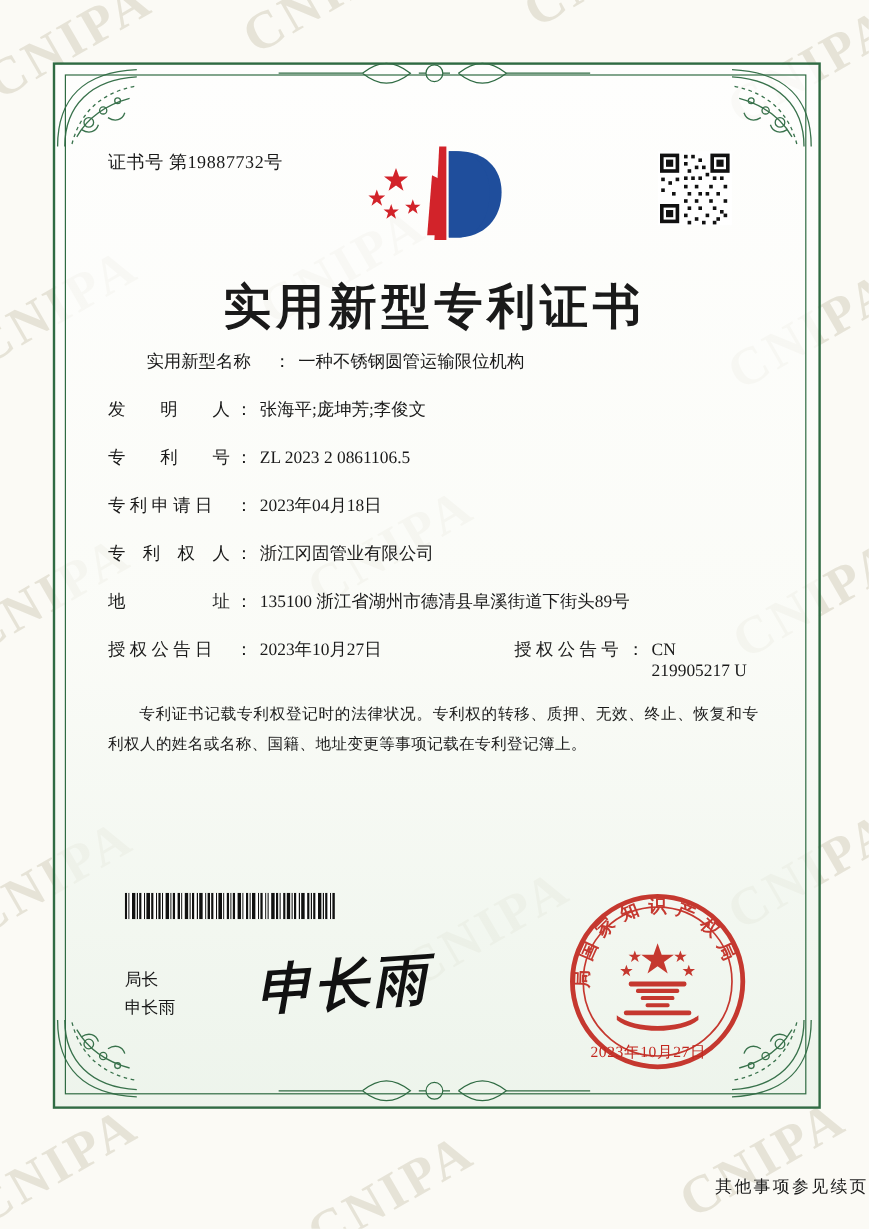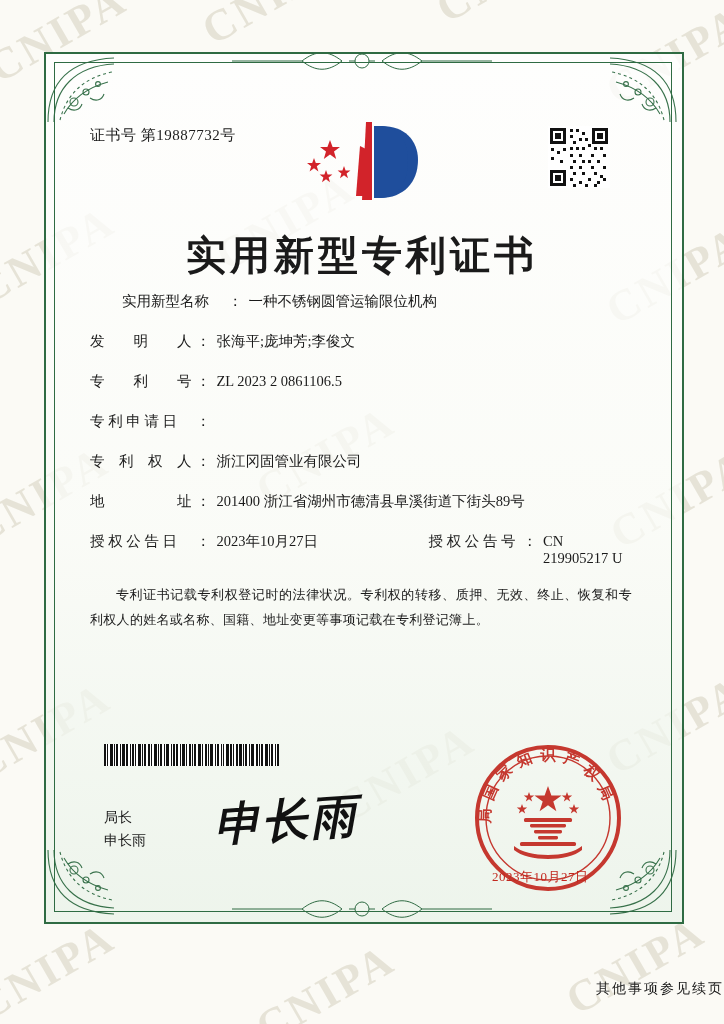--- a/index.html
+++ b/index.html
@@ -441,32 +441,33 @@
 
     <div class="row">
       <span class="lbl" style="width:104px;flex-basis:104px;">专　　利　　号</span>
       <span class="colon">：</span>
       <span class="val">ZL 2023 2 0861106.5</span>
     </div>
 
     <div class="row">
       <span class="lbl" style="width:104px;flex-basis:104px;">专 利 申 请 日</span>
       <span class="colon">：</span>
+      <span class="val">2023年04月18日</span>
     </div>
 
     <div class="row">
       <span class="lbl" style="width:104px;flex-basis:104px;">专　利　权　人</span>
       <span class="colon">：</span>
       <span class="val">浙江冈固管业有限公司</span>
     </div>
 
     <div class="row">
       <span class="lbl" style="width:104px;flex-basis:104px;">地　　　　　址</span>
       <span class="colon">：</span>
-      <span class="val">201400 浙江省湖州市德清县阜溪街道下街头89号</span>
+      <span class="val">135100 浙江省湖州市德清县阜溪街道下街头89号</span>
     </div>
 
     <div class="row split">
       <span class="lbl" style="width:104px;flex-basis:104px;">授 权 公 告 日</span>
       <span class="colon">：</span>
       <span class="val">2023年10月27日</span>
       <span class="row2-lbl">
         <span class="lbl2">授 权 公 告 号</span>
         <span class="colon">：</span>
         <span>CN 219905217 U</span>

